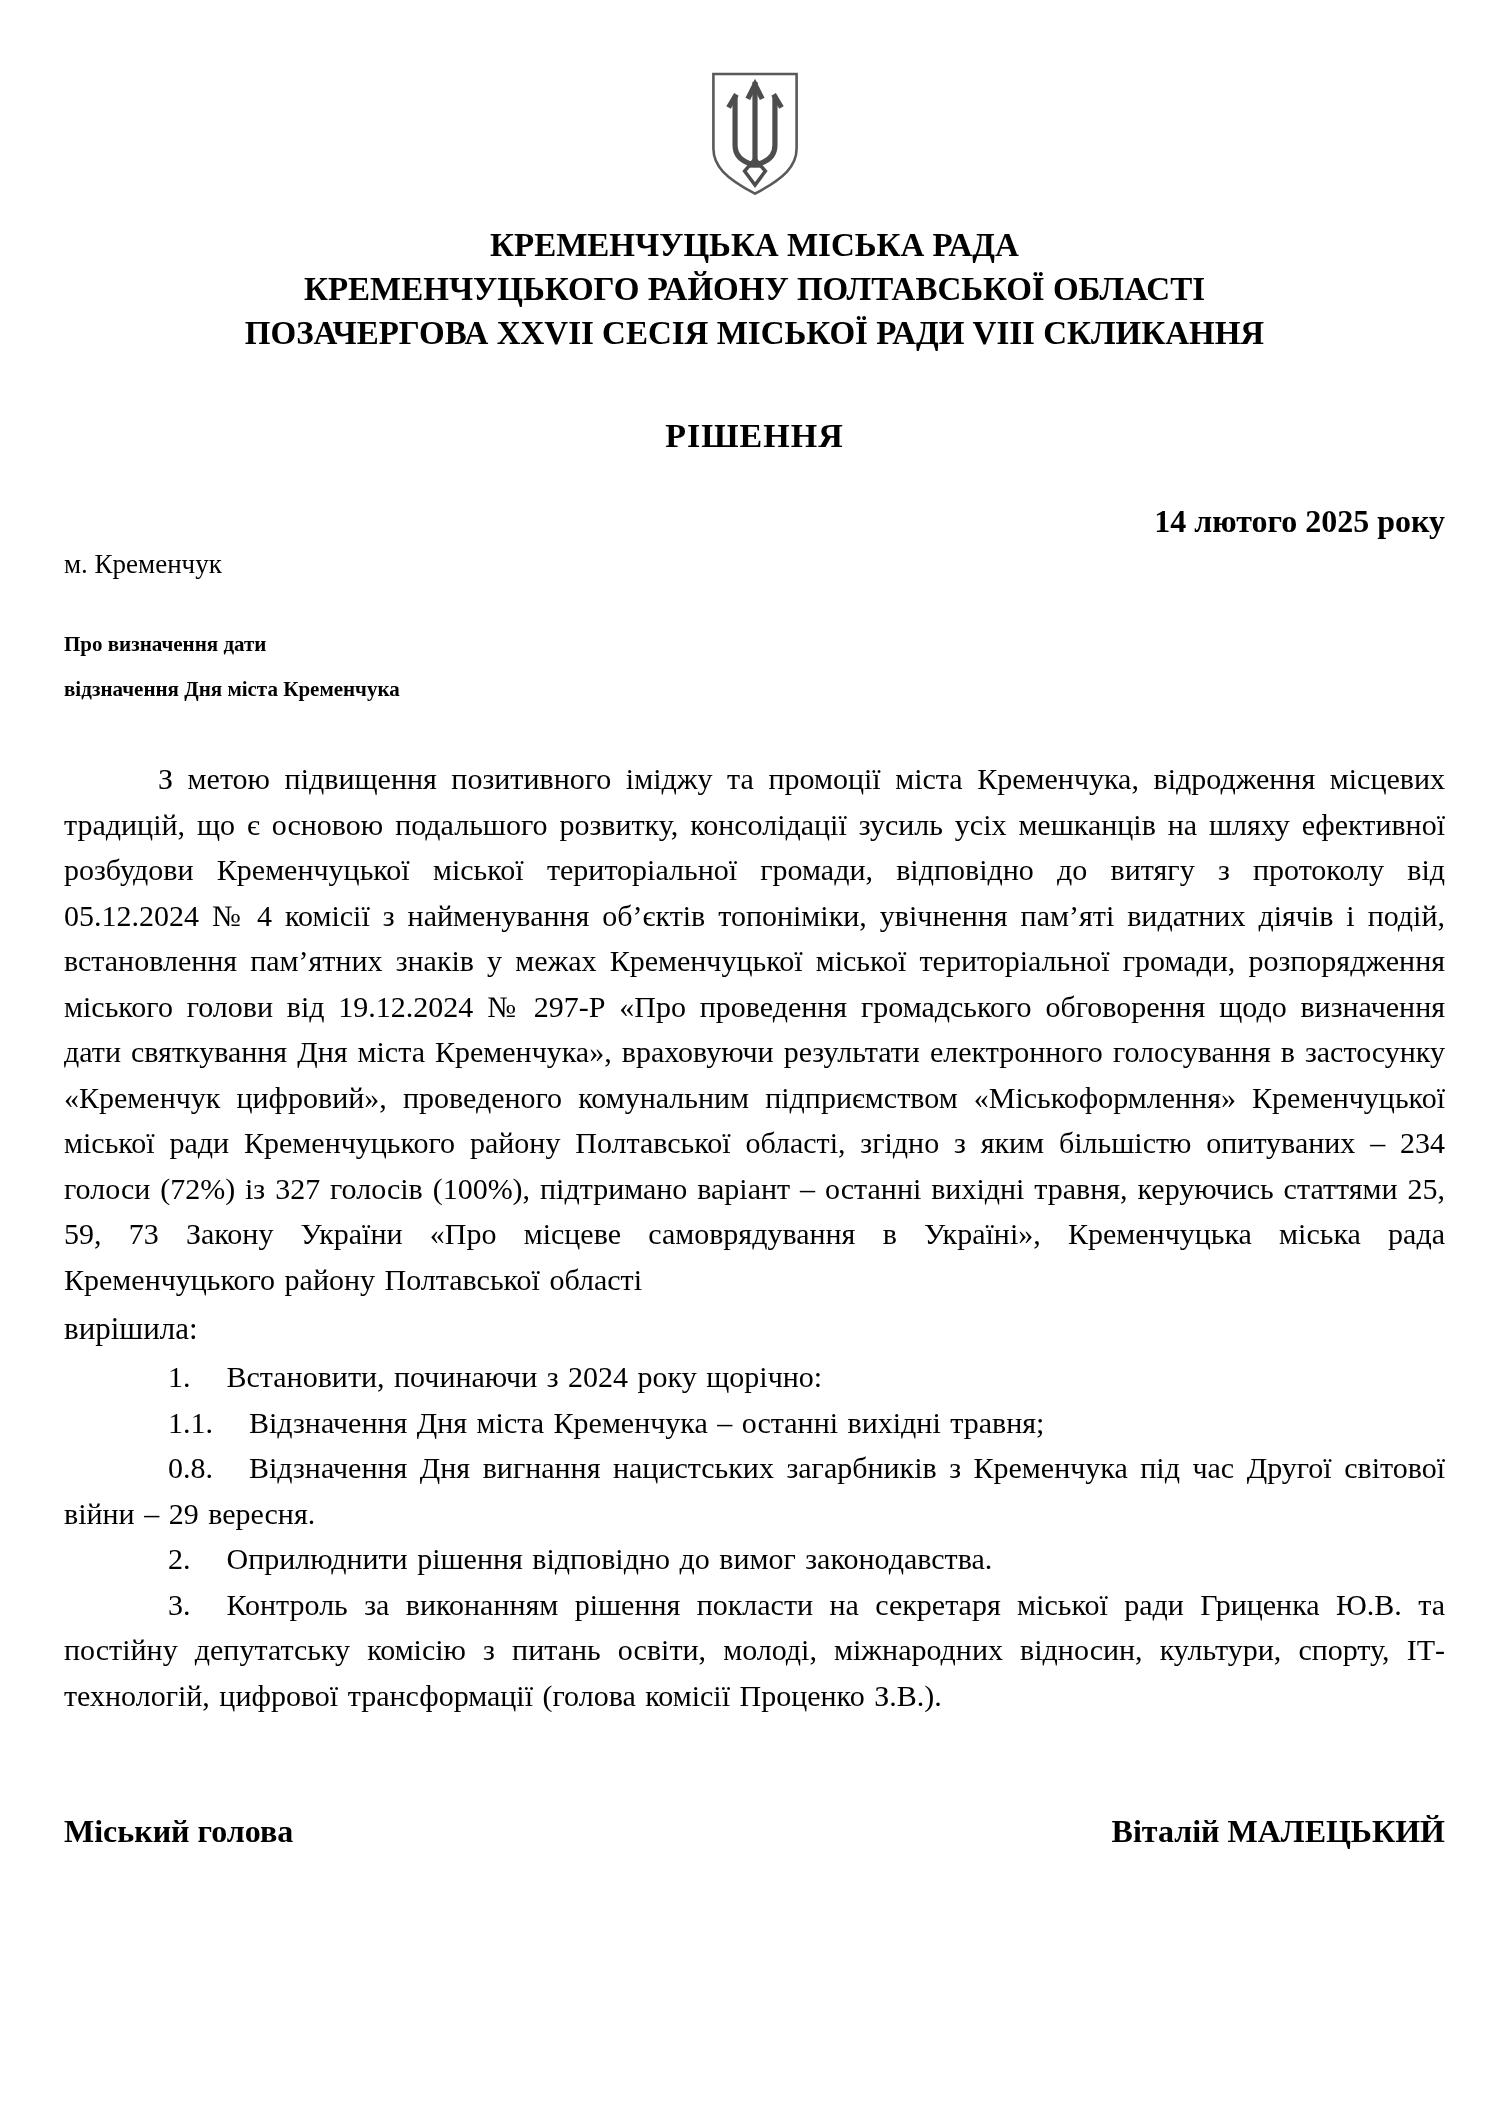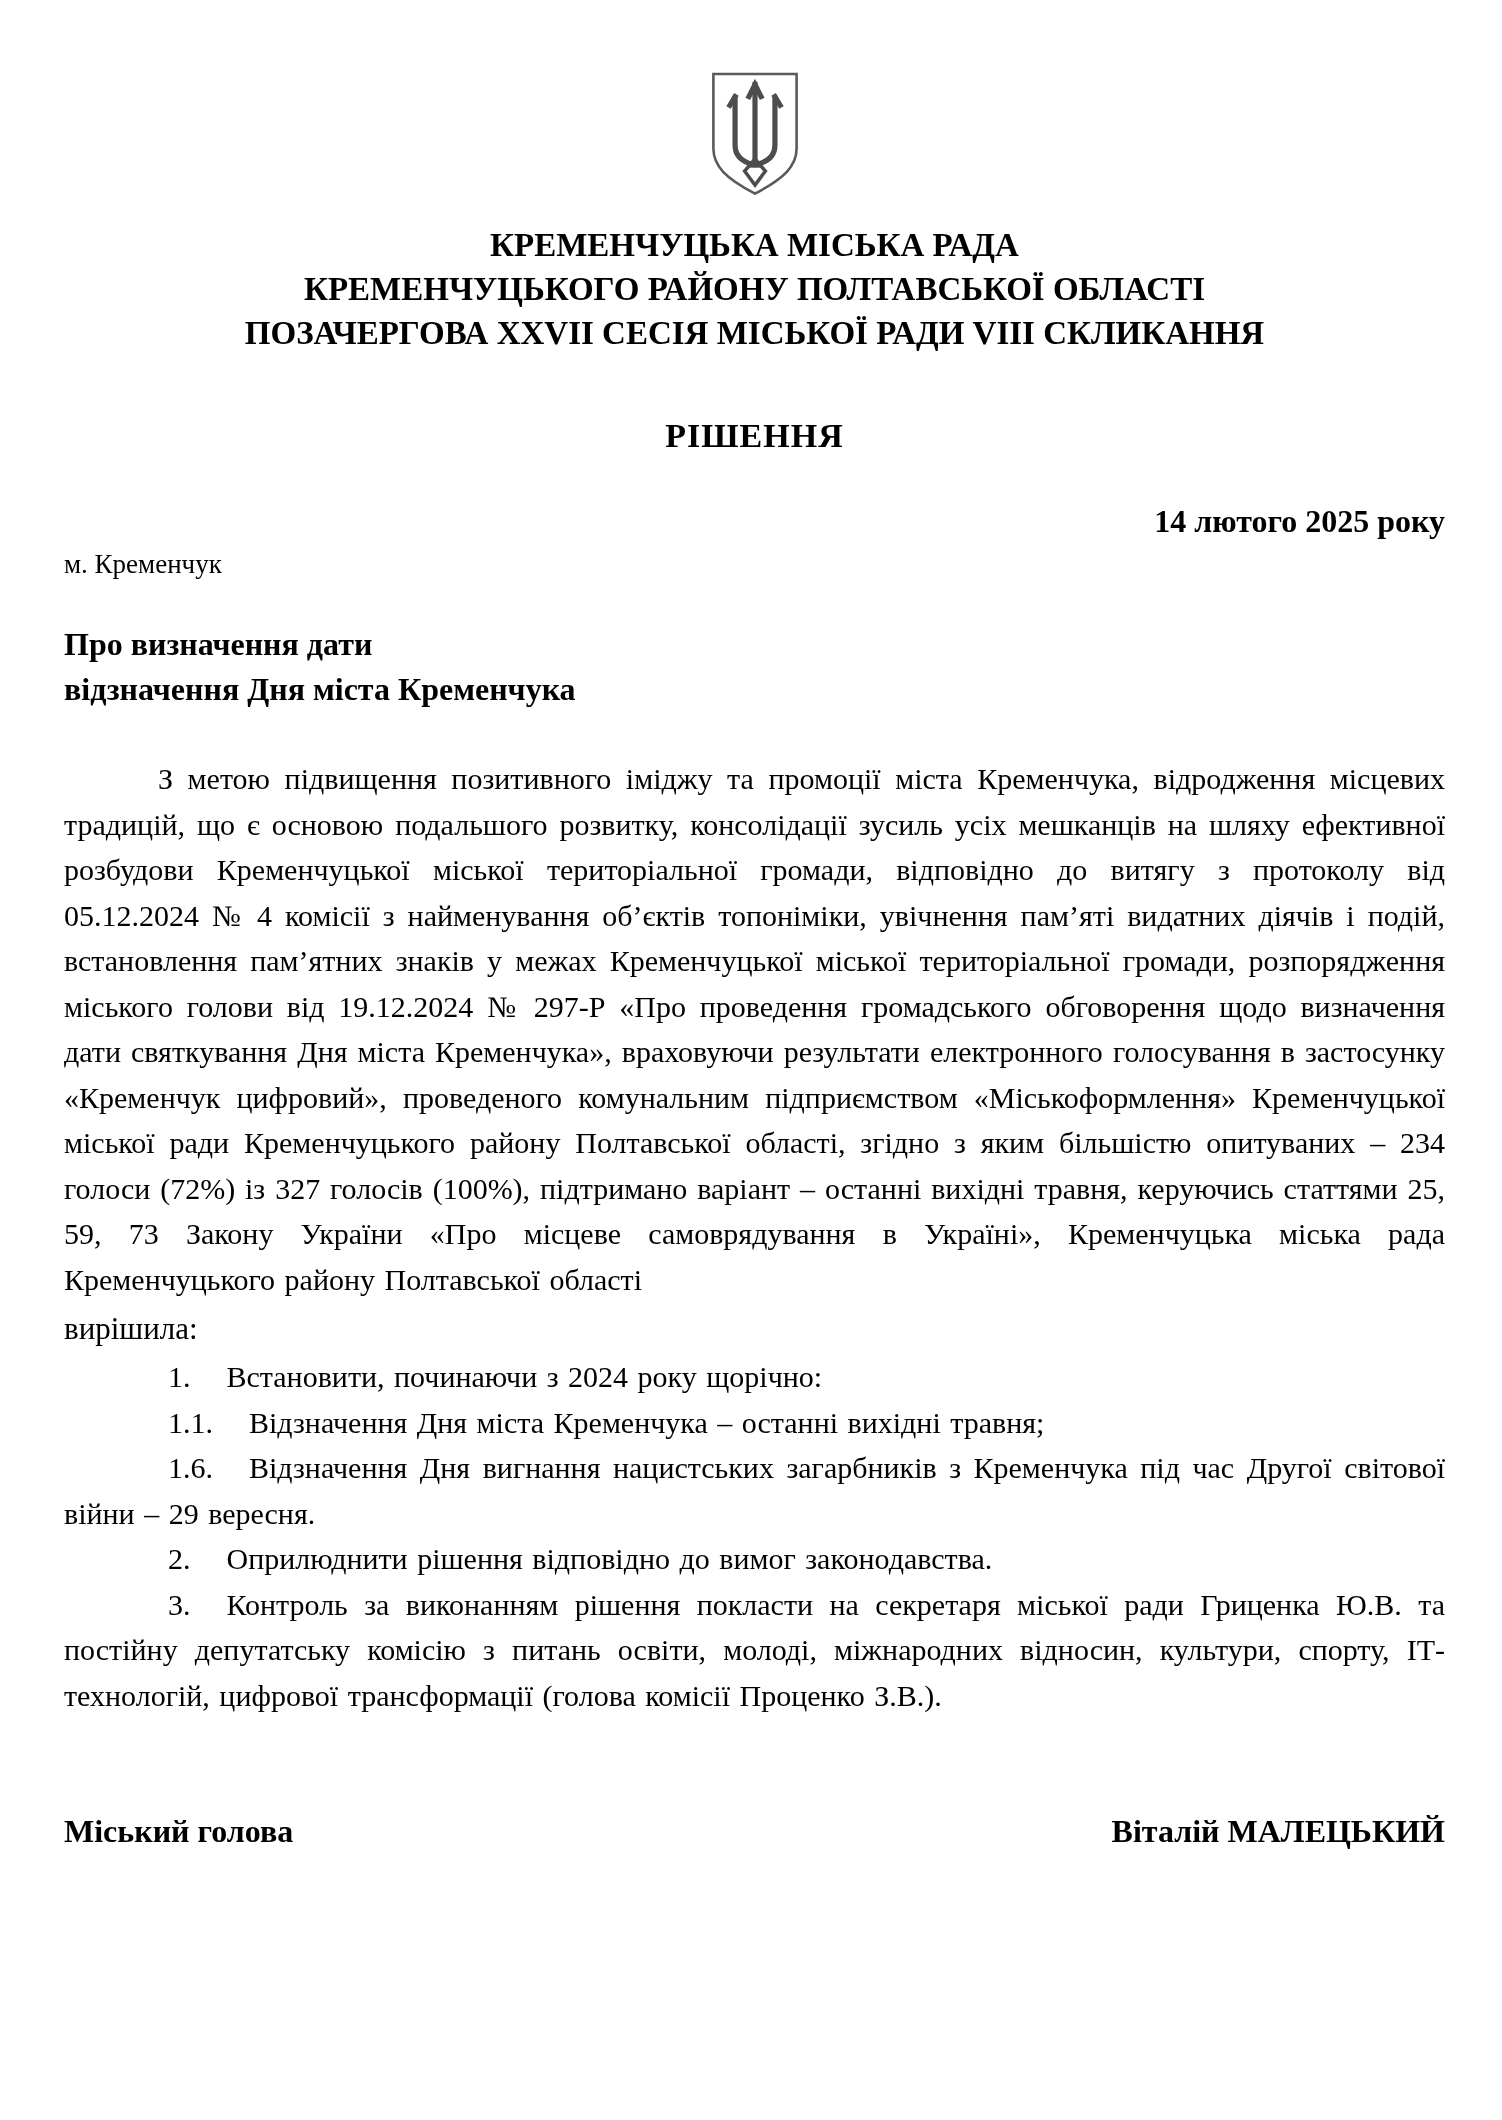--- a/index.html
+++ b/index.html
@@ -20,21 +20,21 @@
     font-size:33px;line-height:44px;
     margin-top:16px;
   }
   .doc-title{
     text-align:center;font-weight:bold;
     font-size:34px;line-height:45px;
     margin-top:58px;letter-spacing:1px;
   }
   .date-line{font-weight:bold;font-size:32px;line-height:40px;margin-top:43px;text-align:right;}
   .place-line{font-size:27px;line-height:36px;margin-top:5px;}
-  .subject{font-weight:bold;font-size:32px;line-height:45px;margin-top:40px;}
+  .subject{font-weight:bold;font-size:21px;line-height:45px;margin-top:40px;}
   .preamble{
     font-size:30px;line-height:45.5px;
     text-align:justify;text-indent:94px;
     word-spacing:2px;
     margin-top:44px;
   }
   .resolved{
     font-weight:normal;
     font-size:31px;line-height:46px;margin-top:4px;
   }
@@ -97,21 +97,21 @@
   <div class="resolved">вирішила:</div>
 
   <div class="items">
     <div class="item">
       <span class="num">1.</span><span>Встановити, починаючи з 2024 року щорічно:</span>
     </div>
     <div class="item">
       <span class="num">1.1.</span><span>Відзначення Дня міста Кременчука – останні вихідні травня;</span>
     </div>
     <div class="item">
-      <span class="num">1.6.</span><span>Відзначення Дня вигнання нацистських загарбників з Кременчука під час Другої світової війни – 29 вересня.</span>
+      <span class="num">0.8.</span><span>Відзначення Дня вигнання нацистських загарбників з Кременчука під час Другої світової війни – 29 вересня.</span>
     </div>
     <div class="item">
       <span class="num">2.</span><span>Оприлюднити рішення відповідно до вимог законодавства.</span>
     </div>
     <div class="item">
       <span class="num">3.</span><span>Контроль за виконанням рішення покласти на секретаря міської ради Гриценка Ю.В. та постійну депутатську комісію з питань освіти, молоді, міжнародних відносин, культури, спорту, ІТ-технологій, цифрової трансформації (голова комісії Проценко З.В.).</span>
     </div>
   </div>
 
   <div class="signature">

